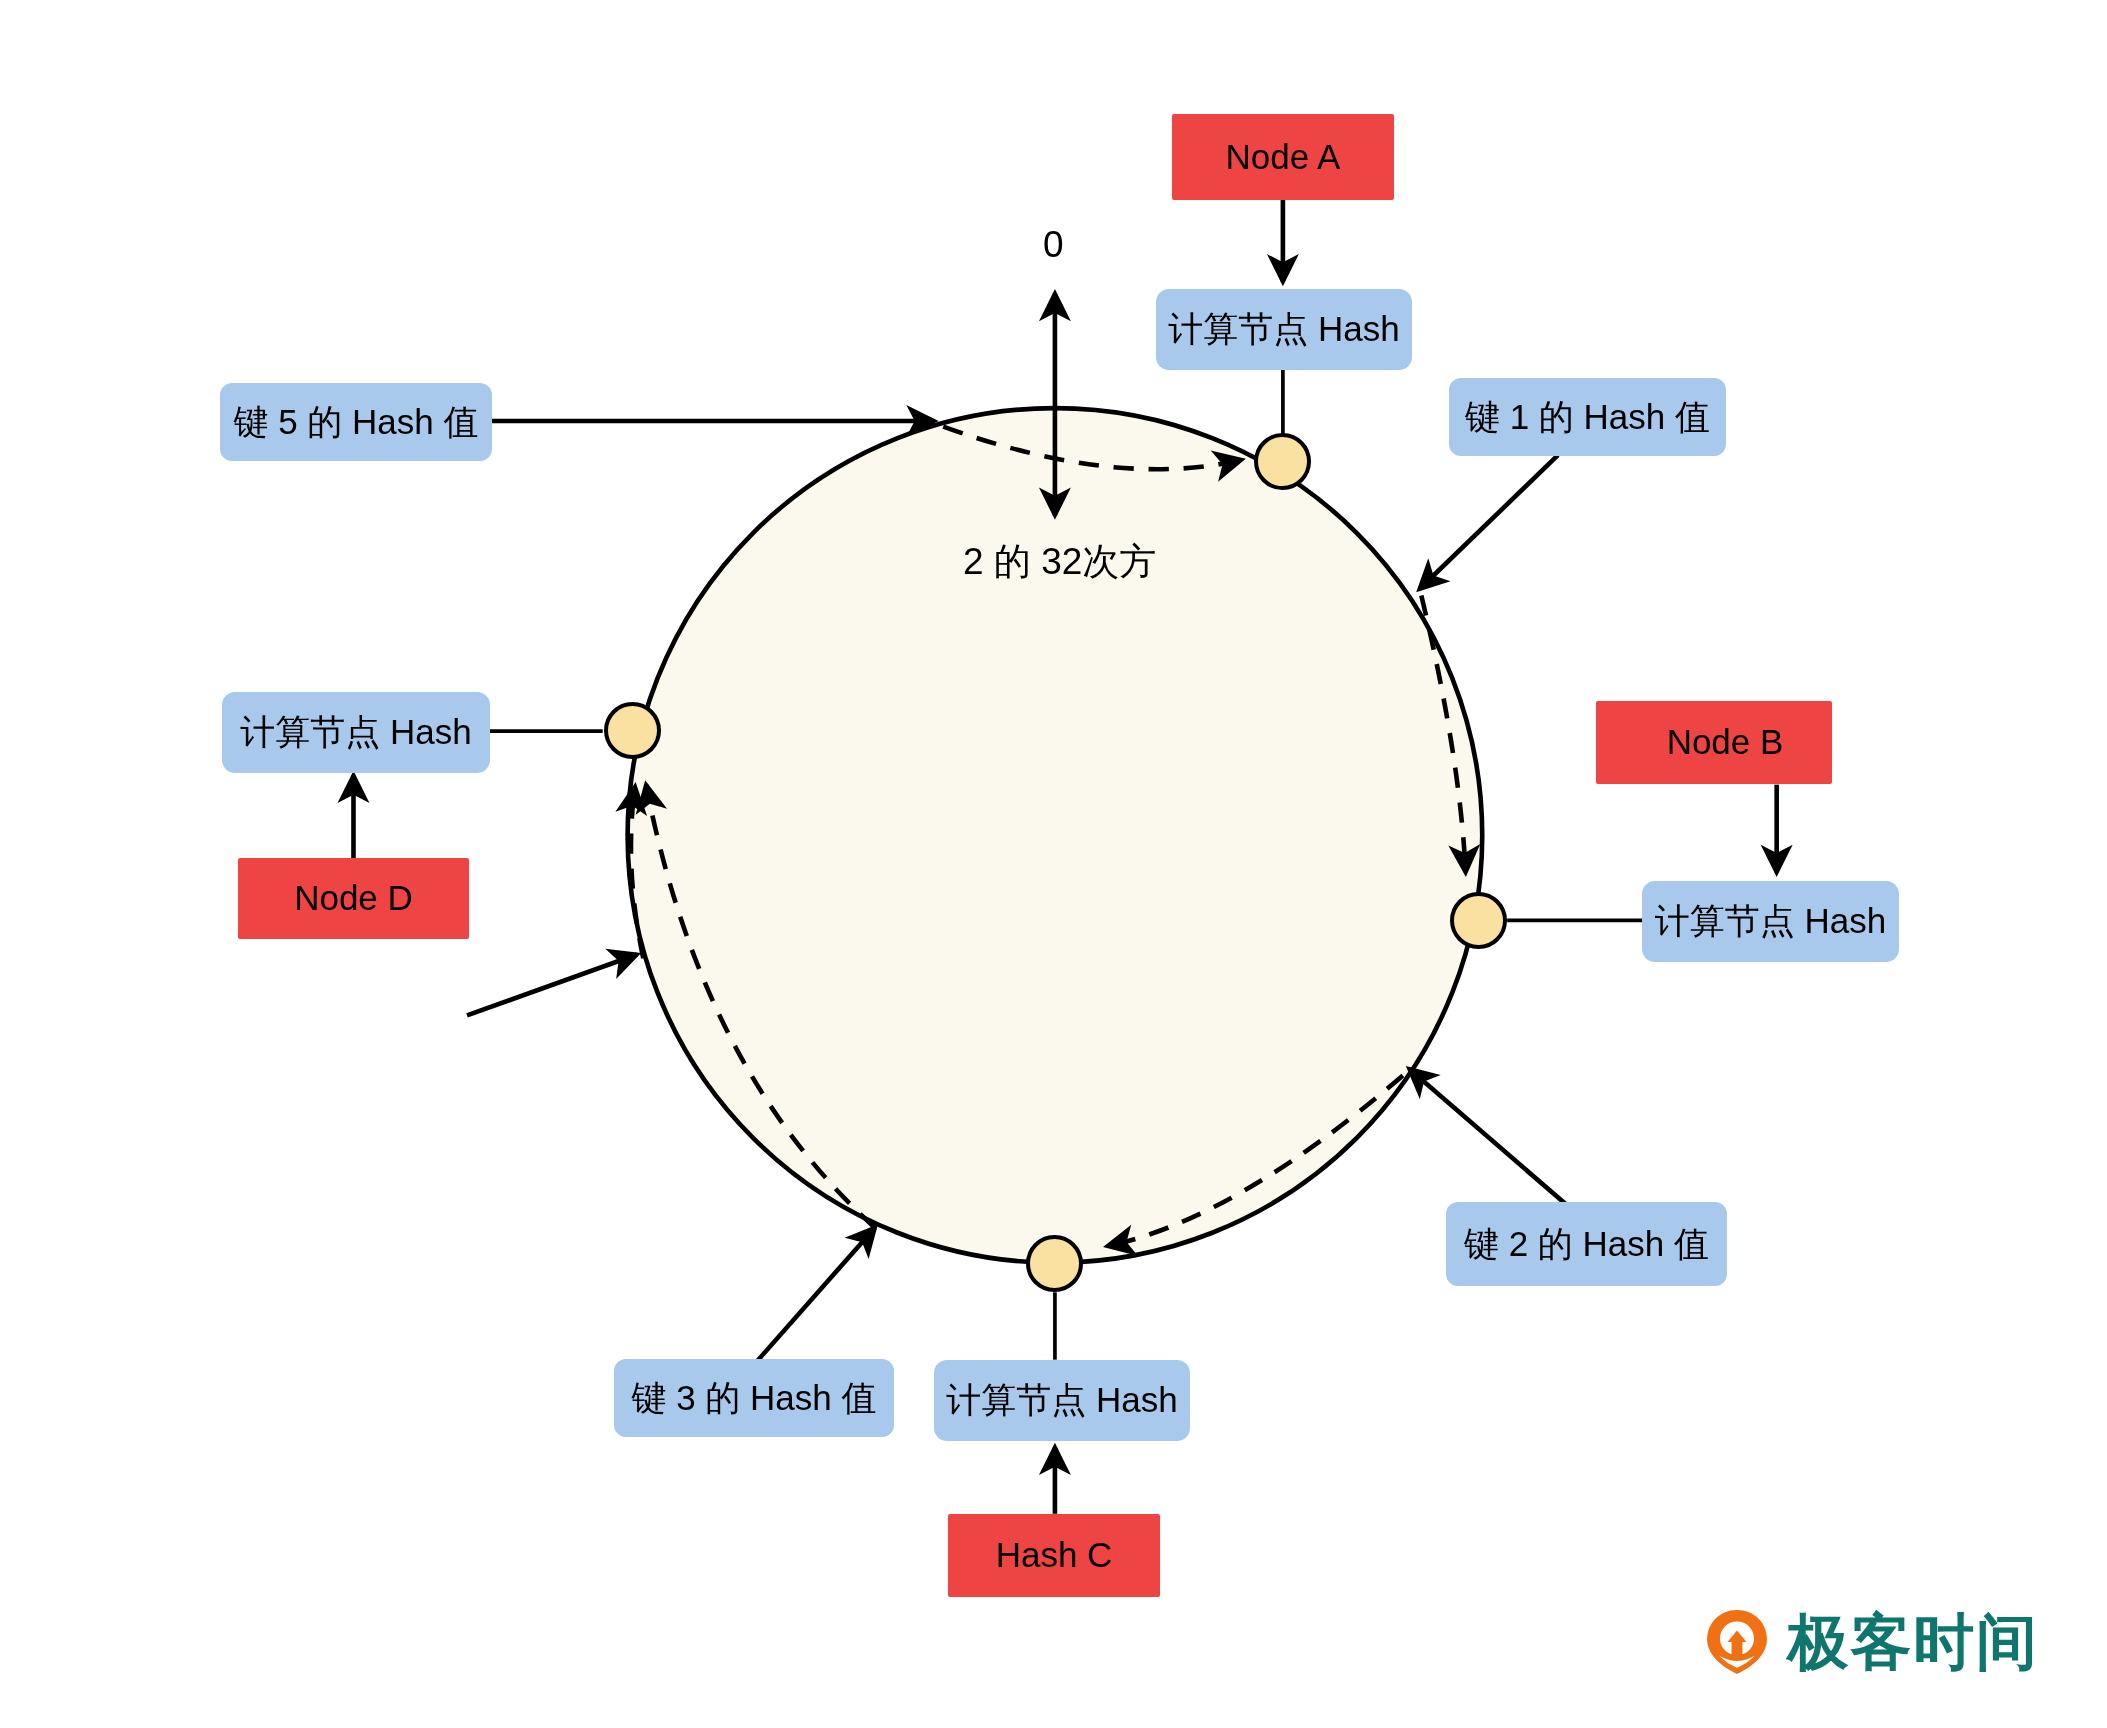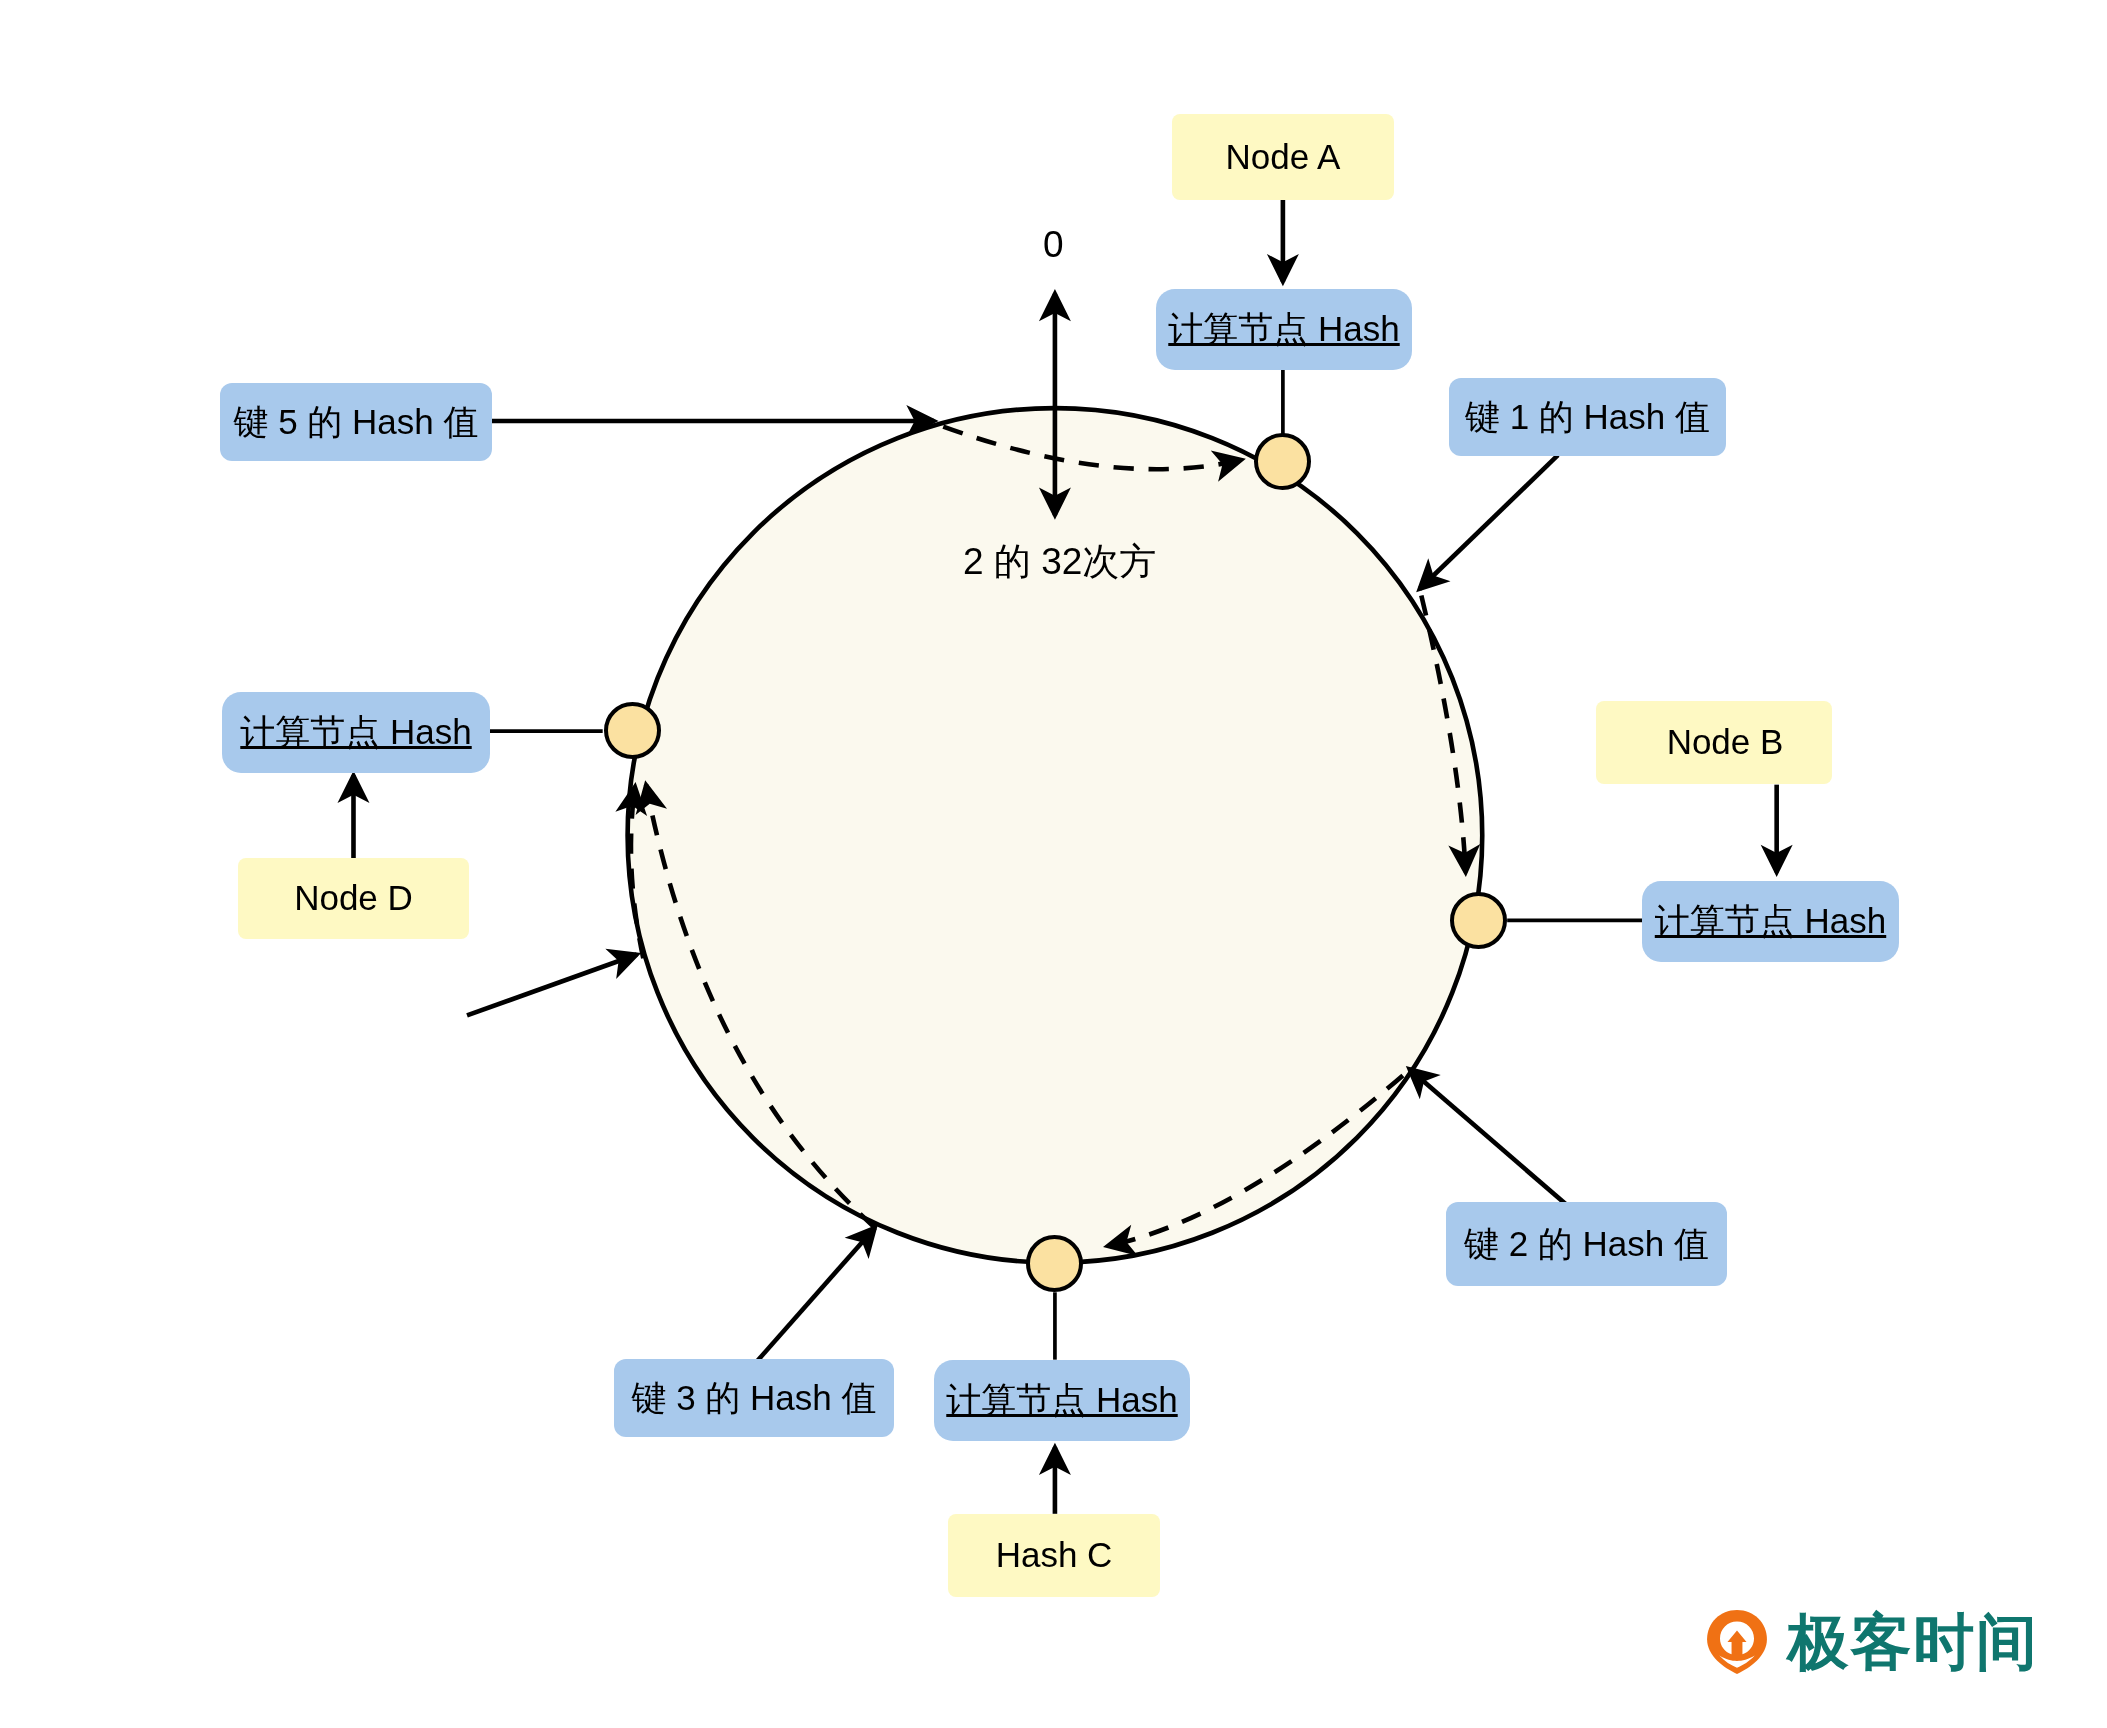--- a/index.html
+++ b/index.html
@@ -33,34 +33,33 @@
     display: flex;
     align-items: center;
     justify-content: center;
     text-align: center;
     color: #000000;
     line-height: 1.15;
     white-space: nowrap;
     z-index: 4;
   }
   .box-node {              
-    background: #fef9c3;
-    border-radius: 8px;
+    background: #ef4444;
+    border-radius: 2px;
     font-size: 35px;
   }
   .box-key {               
     background: #A8C9EC;
     border-radius: 12px;
     font-size: 35px;
   }
   .box-hash {              
     background: #A8C9EC;
-    border-radius: 19px;
+    border-radius: 13px;
     font-size: 35px;
-    text-decoration: underline;
   }
 
   
   .ring-node {
     position: absolute;
     box-sizing: border-box;
     width: 57px;
     height: 57px;
     border-radius: 50%;
     background: #FBE1A1;

